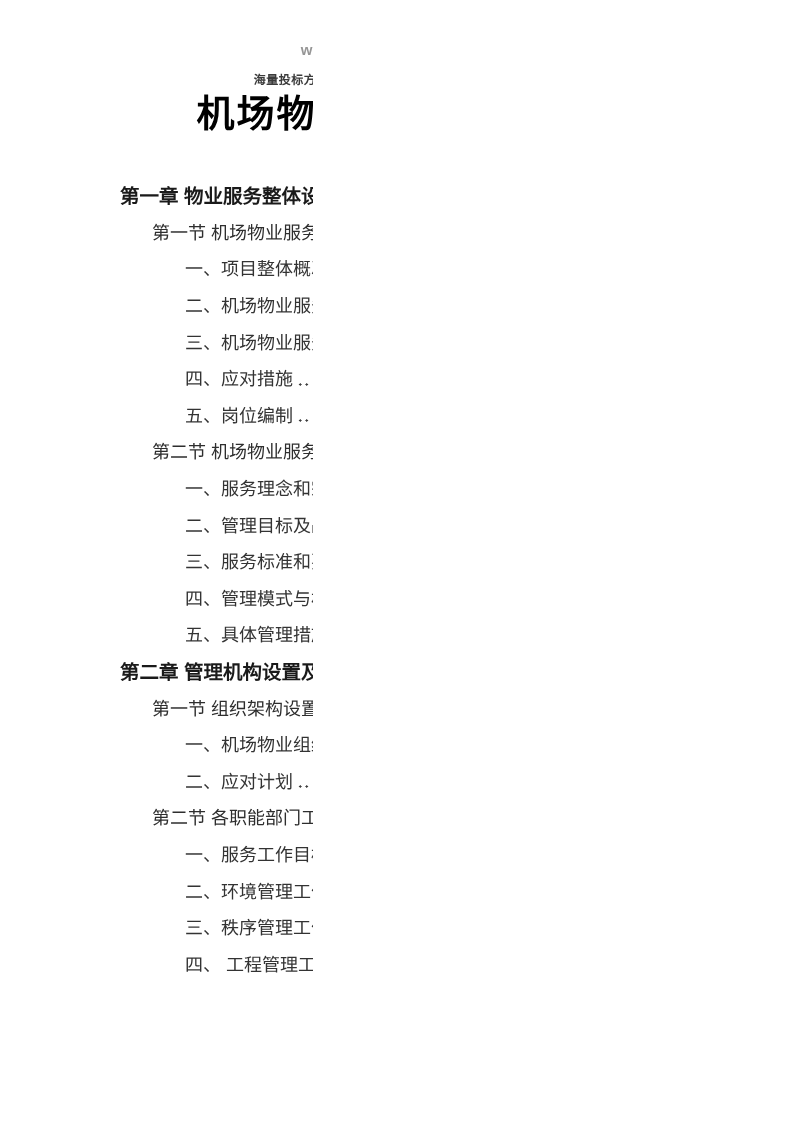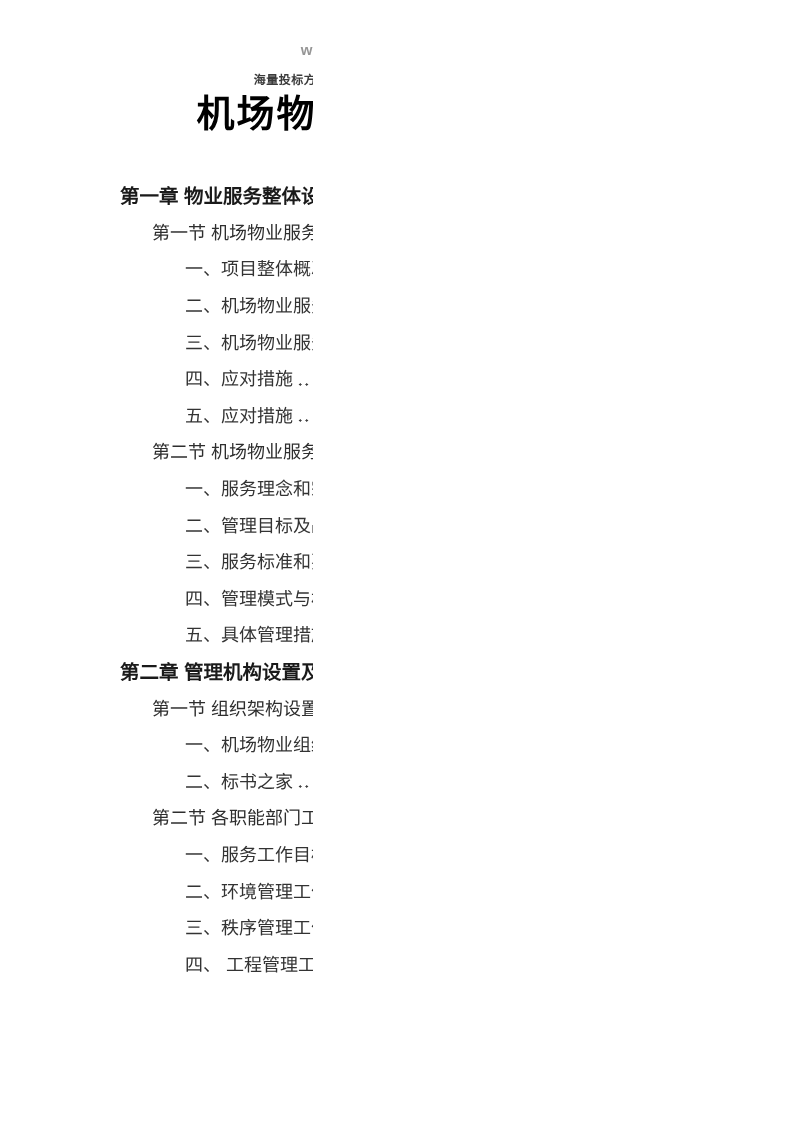--- a/index.html
+++ b/index.html
@@ -100,21 +100,21 @@
       <span class="label">三、机场物业服务重难点分析</span>
       <span class="leader"></span>
       <span class="page">21</span>
     </div>
       <div class="toc-row item">
       <span class="label">四、应对措施</span>
       <span class="leader"></span>
       <span class="page">23</span>
     </div>
       <div class="toc-row item">
-      <span class="label">五、应对措施</span>
+      <span class="label">五、岗位编制</span>
       <span class="leader"></span>
       <span class="page">25</span>
     </div>
       <div class="toc-row section">
       <span class="label">第二节 机场物业服务整体设想及规划</span>
       <span class="leader"></span>
       <span class="page">28</span>
     </div>
       <div class="toc-row item">
       <span class="label">一、服务理念和宗旨</span>
@@ -150,21 +150,21 @@
       <span class="label">第一节 组织架构设置与岗位编制</span>
       <span class="leader"></span>
       <span class="page">38</span>
     </div>
       <div class="toc-row item">
       <span class="label">一、机场物业组织结构图</span>
       <span class="leader"></span>
       <span class="page">38</span>
     </div>
       <div class="toc-row item">
-      <span class="label">二、标书之家</span>
+      <span class="label">二、应对计划</span>
       <span class="leader"></span>
       <span class="page">38</span>
     </div>
       <div class="toc-row section">
       <span class="label">第二节 各职能部门工作目标</span>
       <span class="leader"></span>
       <span class="page">40</span>
     </div>
       <div class="toc-row item">
       <span class="label">一、服务工作目标</span>

